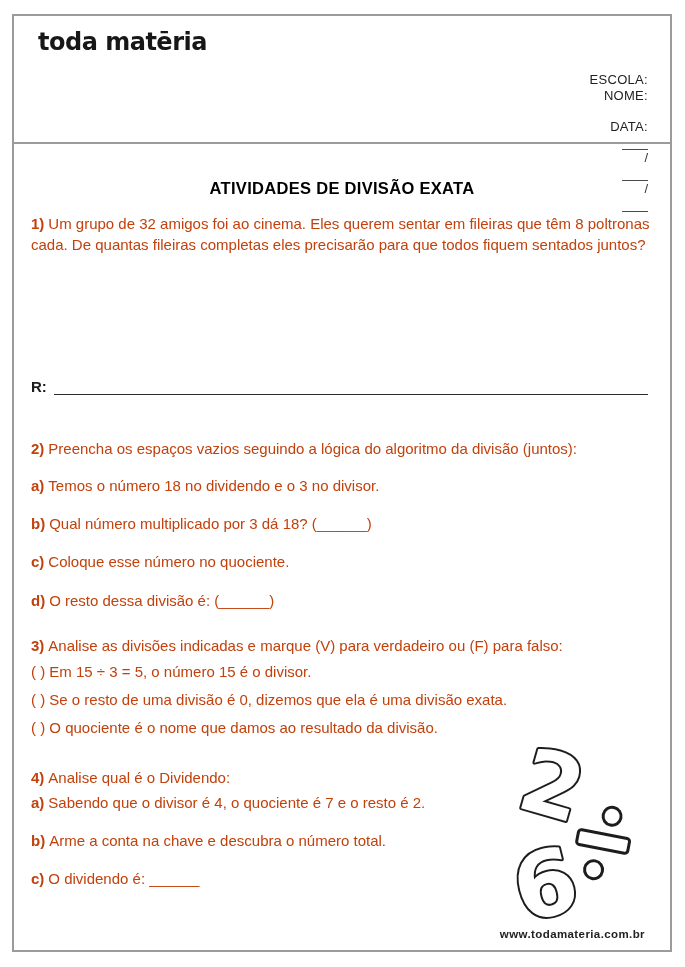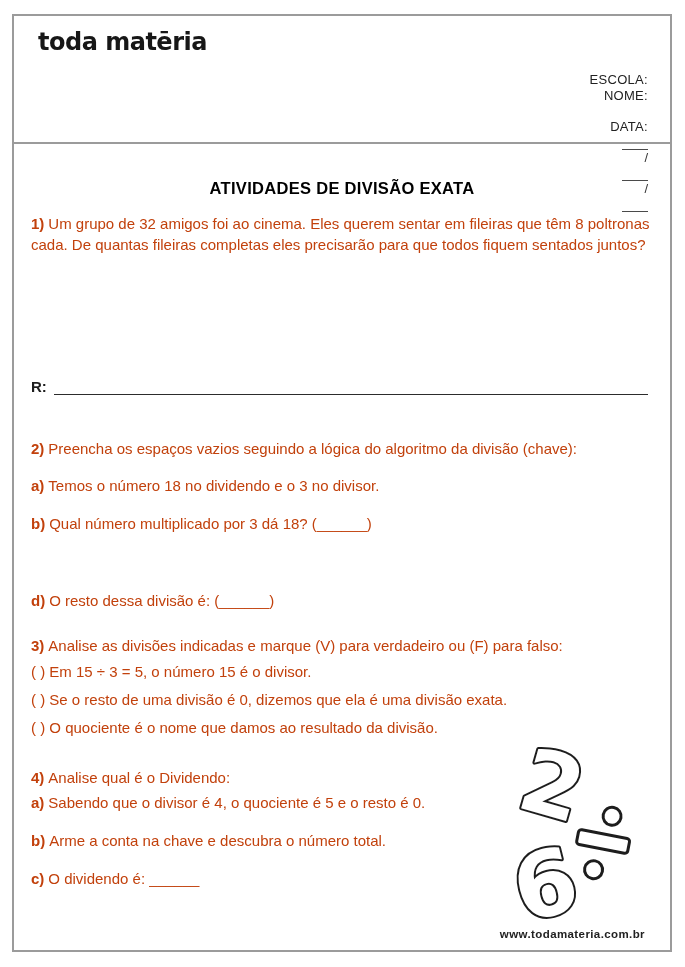--- a/index.html
+++ b/index.html
@@ -77,27 +77,30 @@
   <p class="q" style="top:197px">
     <span class="qnum">1)</span><span>Um grupo de 32 amigos foi ao cinema. Eles querem sentar em fileiras que têm 8 poltronas cada. De quantas fileiras completas eles precisarão para que todos fiquem sentados juntos?</span>
   </p>
 
   <div class="answerrow" style="top:362px">
     <span class="alabel">R:</span>
     <span class="aline"></span>
   </div>
 
   <div class="qline" style="top:424px">
-    <span class="qnum">2)</span><span>Preencha os espaços vazios seguindo a lógica do algoritmo da divisão (chave):</span>
+    <span class="qnum">2)</span><span>Preencha os espaços vazios seguindo a lógica do algoritmo da divisão (juntos):</span>
   </div>
   <div class="qline" style="top:461px">
     <span class="qnum">a)</span><span>Temos o número 18 no dividendo e o 3 no divisor.</span>
   </div>
   <div class="qline" style="top:499px">
     <span class="qnum">b)</span><span>Qual número multiplicado por 3 dá 18? (______)</span>
+  </div>
+  <div class="qline" style="top:537px">
+    <span class="qnum">c)</span><span>Coloque esse número no quociente.</span>
   </div>
   <div class="qline" style="top:576px">
     <span class="qnum">d)</span><span>O resto dessa divisão é: (______)</span>
   </div>
 
   <div class="qline" style="top:621px">
     <span class="qnum">3)</span><span>Analise as divisões indicadas e marque (V) para verdadeiro ou (F) para falso:</span>
   </div>
   <div class="qline" style="top:647px">
     <span>(   ) Em 15 ÷ 3 = 5, o número 15 é o divisor.</span>
@@ -106,21 +109,21 @@
     <span>(   ) Se o resto de uma divisão é 0, dizemos que ela é uma divisão exata.</span>
   </div>
   <div class="qline" style="top:703px">
     <span>(   ) O quociente é o nome que damos ao resultado da divisão.</span>
   </div>
 
   <div class="qline" style="top:753px">
     <span class="qnum">4)</span><span>Analise qual é o Dividendo:</span>
   </div>
   <div class="qline" style="top:778px">
-    <span class="qnum">a)</span><span>Sabendo que o divisor é 4, o quociente é 5 e o resto é 0.</span>
+    <span class="qnum">a)</span><span>Sabendo que o divisor é 4, o quociente é 7 e o resto é 2.</span>
   </div>
   <div class="qline" style="top:816px">
     <span class="qnum">b)</span><span>Arme a conta na chave e descubra o número total.</span>
   </div>
   <div class="qline" style="top:854px">
     <span class="qnum">c)</span><span>O dividendo é: ______</span>
   </div>
 
   <svg class="deco" width="165" height="205" viewBox="0 0 165 205">
     <text class="bubble" x="53" y="86" font-size="88" text-anchor="middle" transform="rotate(16 53 53)">2</text>

